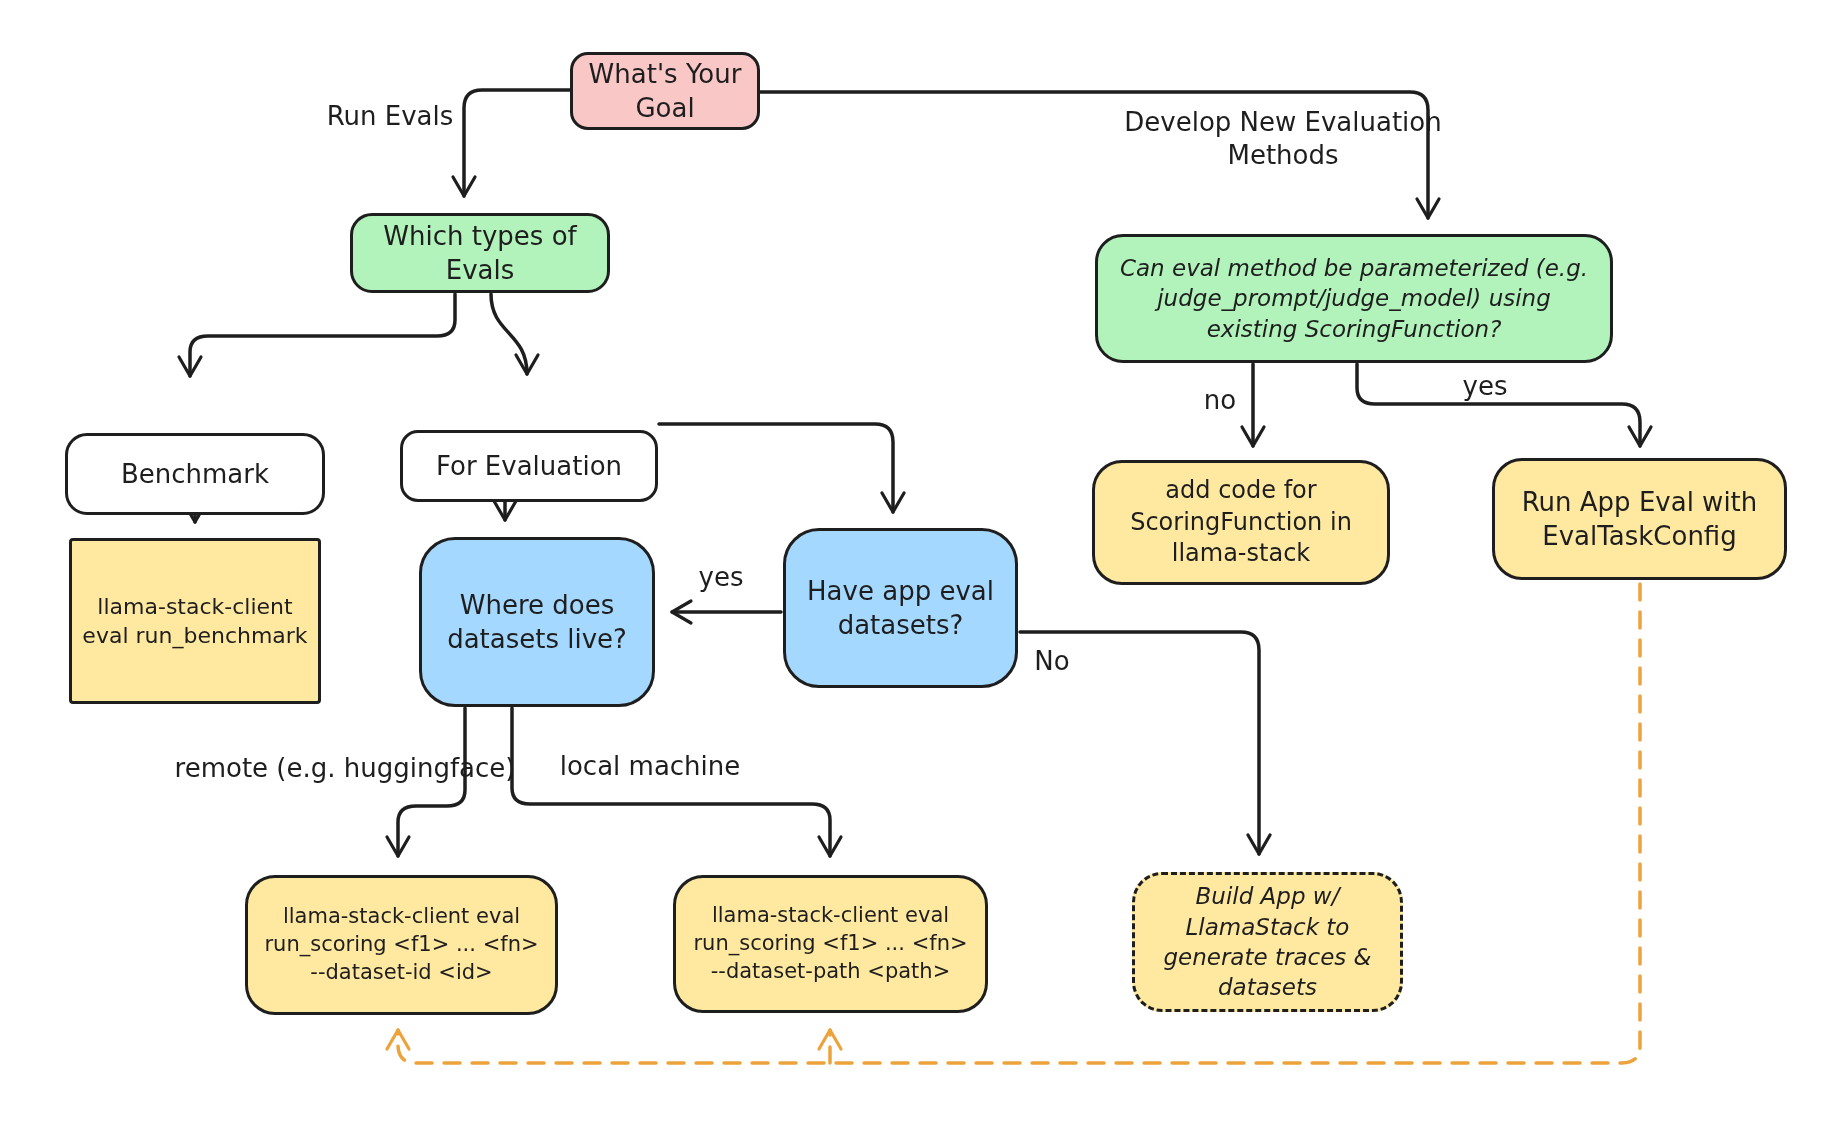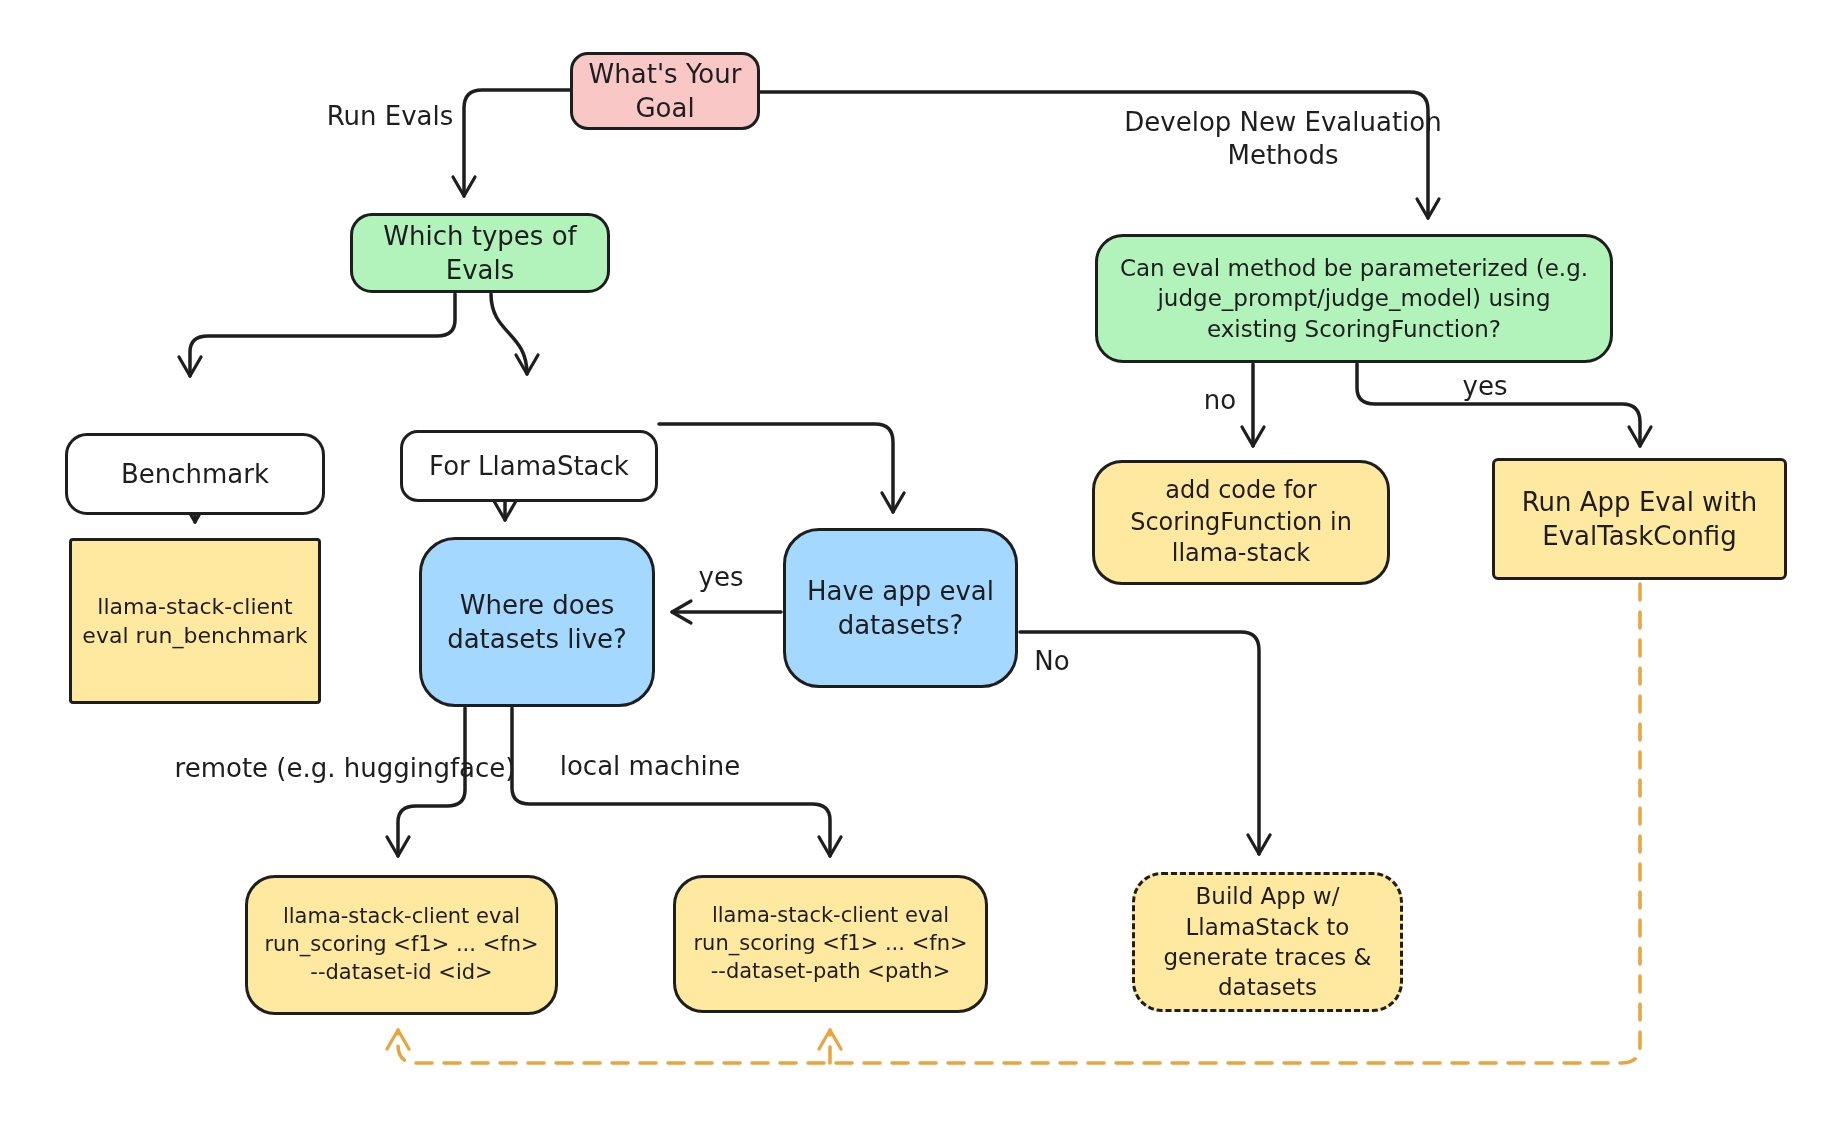--- a/index.html
+++ b/index.html
@@ -21,21 +21,21 @@
     font-size:26px;line-height:1.32;
     box-sizing:border-box;
     padding:2px 8px;
   }
   .pink{background:var(--pink,#f9c8c6);}
   .green{background:var(--green,#b2f2bb);text-align:center;}
   .blue{background:var(--blue,#a5d8ff);}
   .yellow{background:var(--yellow,#ffe9a0);}
   .white{background:#ffffff;margin-top:43px;}
   .dashed{border-style:dashed;border-width:3.5px;}
-  .f23{font-size:23px;}
+  .f23{font-size:23px;font-style:italic;}
   .f24{font-size:24px;}
   .f22{font-size:22px;}
   .f21{font-size:21px;padding:2px 2px;}
   .edge-label{
     position:absolute;
     transform:translate(-50%,-50%);
     font-size:26px;line-height:1.25;
     text-align:center;
     white-space:pre-line;
   }
@@ -82,21 +82,21 @@
 
   <div class="node green" style="left:350px;top:213px;width:260px;height:80px;border-radius:22px">Which types of
 Evals</div>
 
   <div class="node green f23" style="left:1095px;top:234px;width:518px;height:129px;border-radius:28px">Can eval method be parameterized (e.g.
 judge_prompt/judge_model) using
 existing ScoringFunction?</div>
 
   <div class="node white" style="left:65px;top:390px;width:260px;height:82px;border-radius:22px">Benchmark</div>
 
-  <div class="node white" style="left:400px;top:387px;width:258px;height:72px;border-radius:18px">For LlamaStack</div>
+  <div class="node white" style="left:400px;top:387px;width:258px;height:72px;border-radius:18px">For Evaluation</div>
 
   <div class="node yellow f22" style="left:69px;top:538px;width:252px;height:166px;border-radius:4px">llama-stack-client
 eval run_benchmark</div>
 
   <div class="node blue" style="left:419px;top:537px;width:236px;height:170px;border-radius:36px">Where does
 datasets live?</div>
 
   <div class="node blue" style="left:783px;top:528px;width:235px;height:160px;border-radius:36px">Have app eval
 datasets?</div>
 
@@ -110,21 +110,21 @@
 
   <div class="node yellow dashed f23" style="left:1132px;top:872px;width:271px;height:140px;border-radius:30px">Build App w/
 LlamaStack to
 generate traces &amp;
 datasets</div>
 
   <div class="node yellow f24" style="left:1092px;top:460px;width:298px;height:125px;border-radius:30px">add code for
 ScoringFunction in
 llama-stack</div>
 
-  <div class="node yellow" style="left:1492px;top:458px;width:295px;height:122px;border-radius:6px">Run App Eval with
+  <div class="node yellow" style="left:1492px;top:458px;width:295px;height:122px;border-radius:30px">Run App Eval with
 EvalTaskConfig</div>
 
   <div class="edge-label" style="left:390px;top:116px">Run Evals</div>
 
   <div class="edge-label" style="left:1283px;top:138px">Develop New Evaluation
 Methods</div>
 
   <div class="edge-label" style="left:1220px;top:400px">no</div>
 
   <div class="edge-label" style="left:1485px;top:386px">yes</div>

